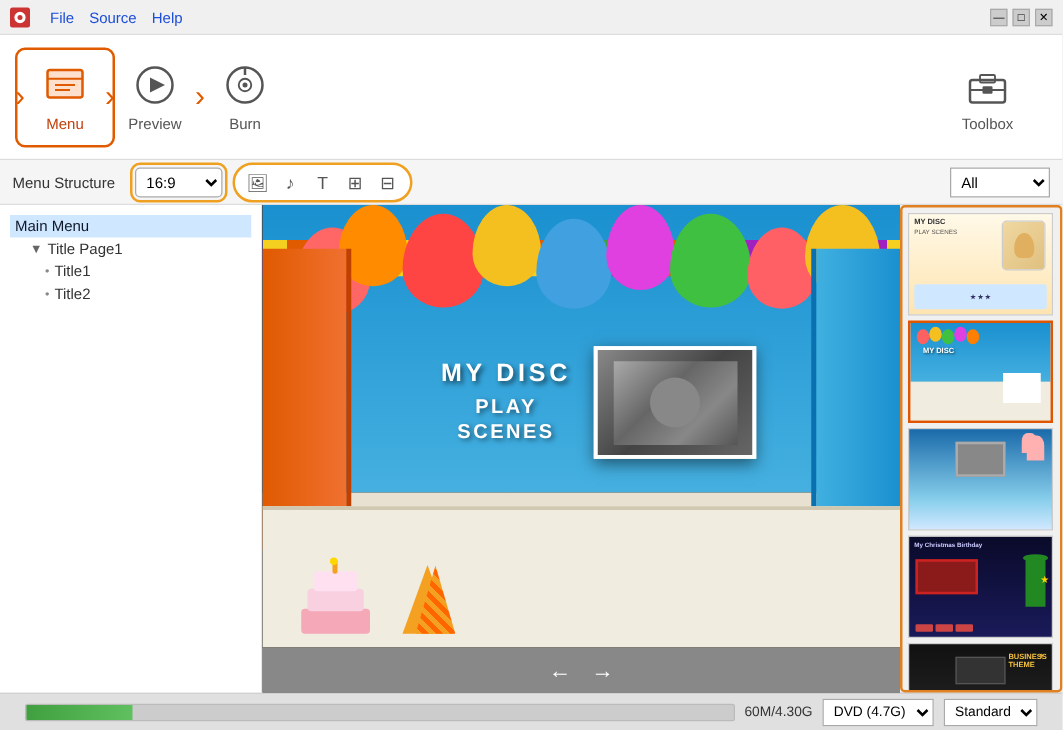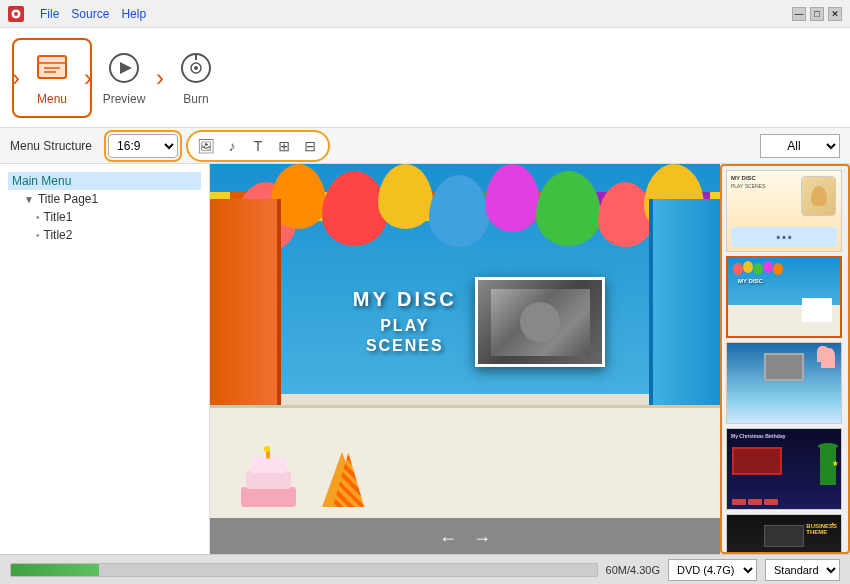--- a/index.html
+++ b/index.html
@@ -142,21 +142,20 @@
     }
     .all-select {
       margin-left: auto;
       height: 24px;
       border: 1px solid #aaa;
       background: white;
       padding: 0 4px;
       font-size: 12px;
       width: 80px;
       cursor: pointer;
-      text-align: center;
     }
 
     
     .main-area {
       display: flex;
       height: calc(584px - 28px - 100px - 36px - 30px);
     }
 
     
     .sidebar {
@@ -170,21 +169,21 @@
       padding: 2px 4px;
       cursor: pointer;
       font-size: 12px;
       color: #333;
       display: flex;
       align-items: center;
       gap: 4px;
     }
     .tree-item.selected {
       background: #d0e8ff;
-      color: #0f766e;
+      color: #0f172a;
     }
     .tree-item.indent1 { padding-left: 16px; }
     .tree-item.indent2 { padding-left: 28px; }
     .tree-arrow { font-size: 10px; color: #666; }
     .tree-dot { color: #888; font-size: 10px; }
 
     
     .preview-area {
       flex: 1;
       background: #333;
@@ -290,21 +289,21 @@
     
     .thumb5 { background: linear-gradient(180deg, #1a1a1a 0%, #333 100%); }
 
     
     .status-bar {
       height: 30px;
       background: #e0e0e0;
       border-top: 1px solid #ccc;
       display: flex;
       align-items: center;
-      padding: 0 10px;
+      padding: 0 20px;
       gap: 8px;
     }
     .progress-bar {
       flex: 1;
       height: 14px;
       background: #ccc;
       border: 1px solid #bbb;
       border-radius: 2px;
       overflow: hidden;
     }
@@ -404,20 +403,31 @@
   <div class="tool-item">
     <div class="tool-icon">
       <svg width="36" height="36" viewBox="0 0 36 36">
         <circle cx="18" cy="18" r="14" fill="none" stroke="#555" stroke-width="2"></circle>
         <circle cx="18" cy="18" r="5" fill="none" stroke="#555" stroke-width="1.5"></circle>
         <circle cx="18" cy="18" r="2" fill="#555"></circle>
         <line x1="18" y1="4" x2="18" y2="10" stroke="#555" stroke-width="2"></line>
       </svg>
     </div>
     <span>Burn</span>
+  </div>
+  <div class="toolbox-item">
+    <div class="tool-icon">
+      <svg width="36" height="36" viewBox="0 0 36 36">
+        <rect x="4" y="14" width="28" height="18" rx="2" fill="none" stroke="#555" stroke-width="2"></rect>
+        <rect x="12" y="10" width="12" height="6" rx="1" fill="none" stroke="#555" stroke-width="1.5"></rect>
+        <line x1="4" y1="22" x2="32" y2="22" stroke="#555" stroke-width="1.5"></line>
+        <rect x="14" y="19" width="8" height="6" rx="1" fill="#555"></rect>
+      </svg>
+    </div>
+    <span>Toolbox</span>
   </div>
 </div>
 
 <div class="second-toolbar">
   <span class="menu-structure-label">Menu Structure</span>
   <select class="aspect-select">
     <option>16:9</option>
     <option>4:3</option>
   </select>
   <div class="toolbar-btn-group">

